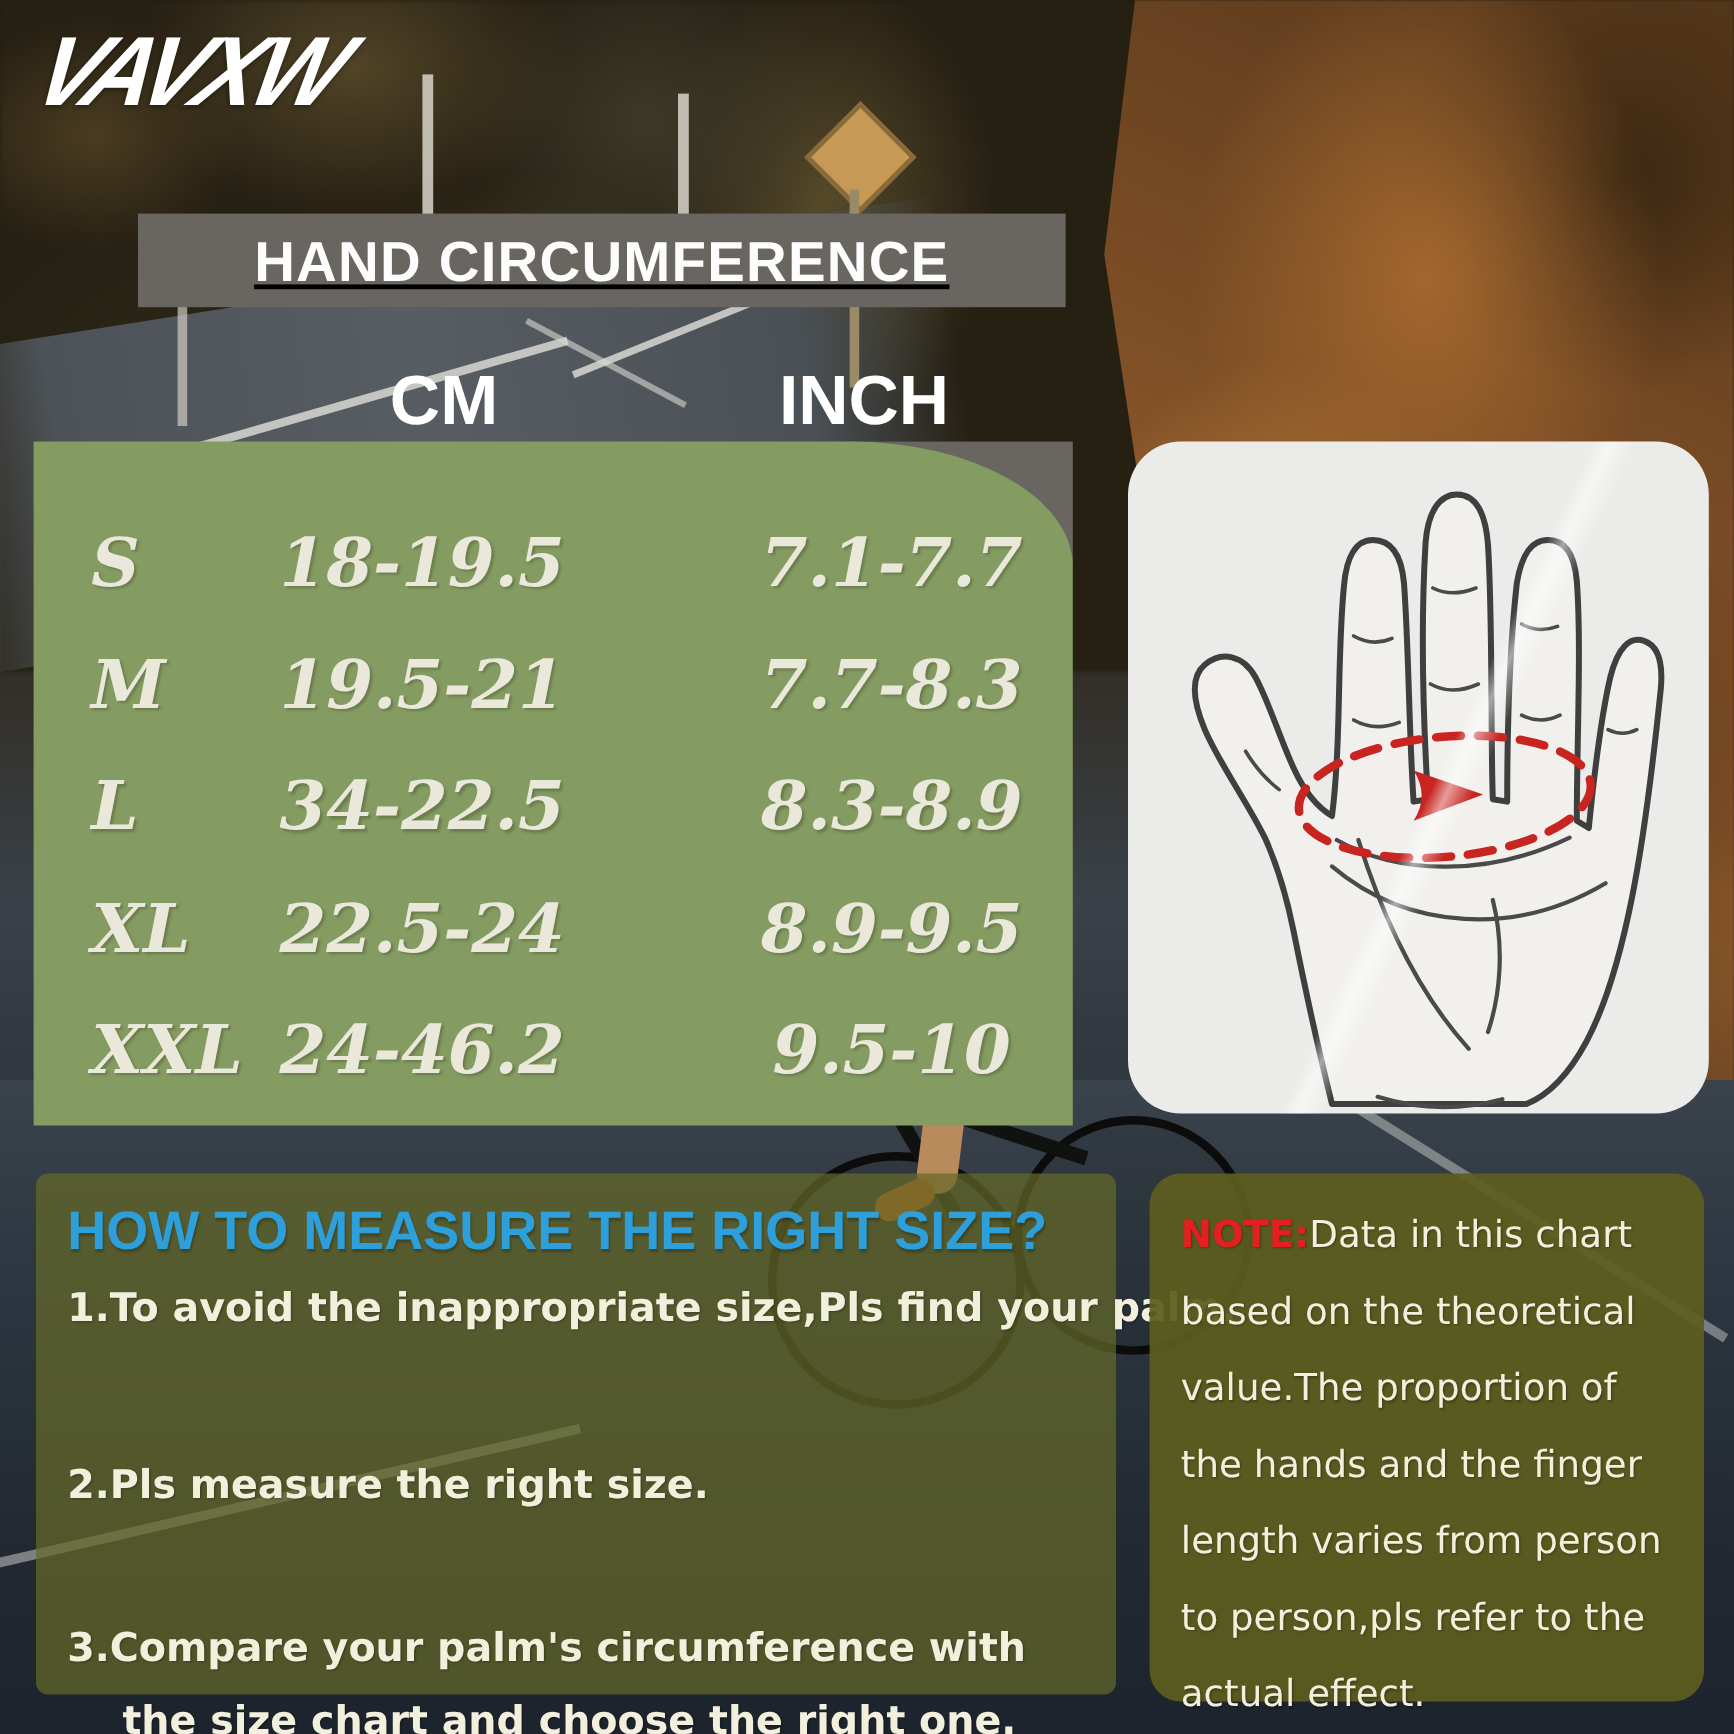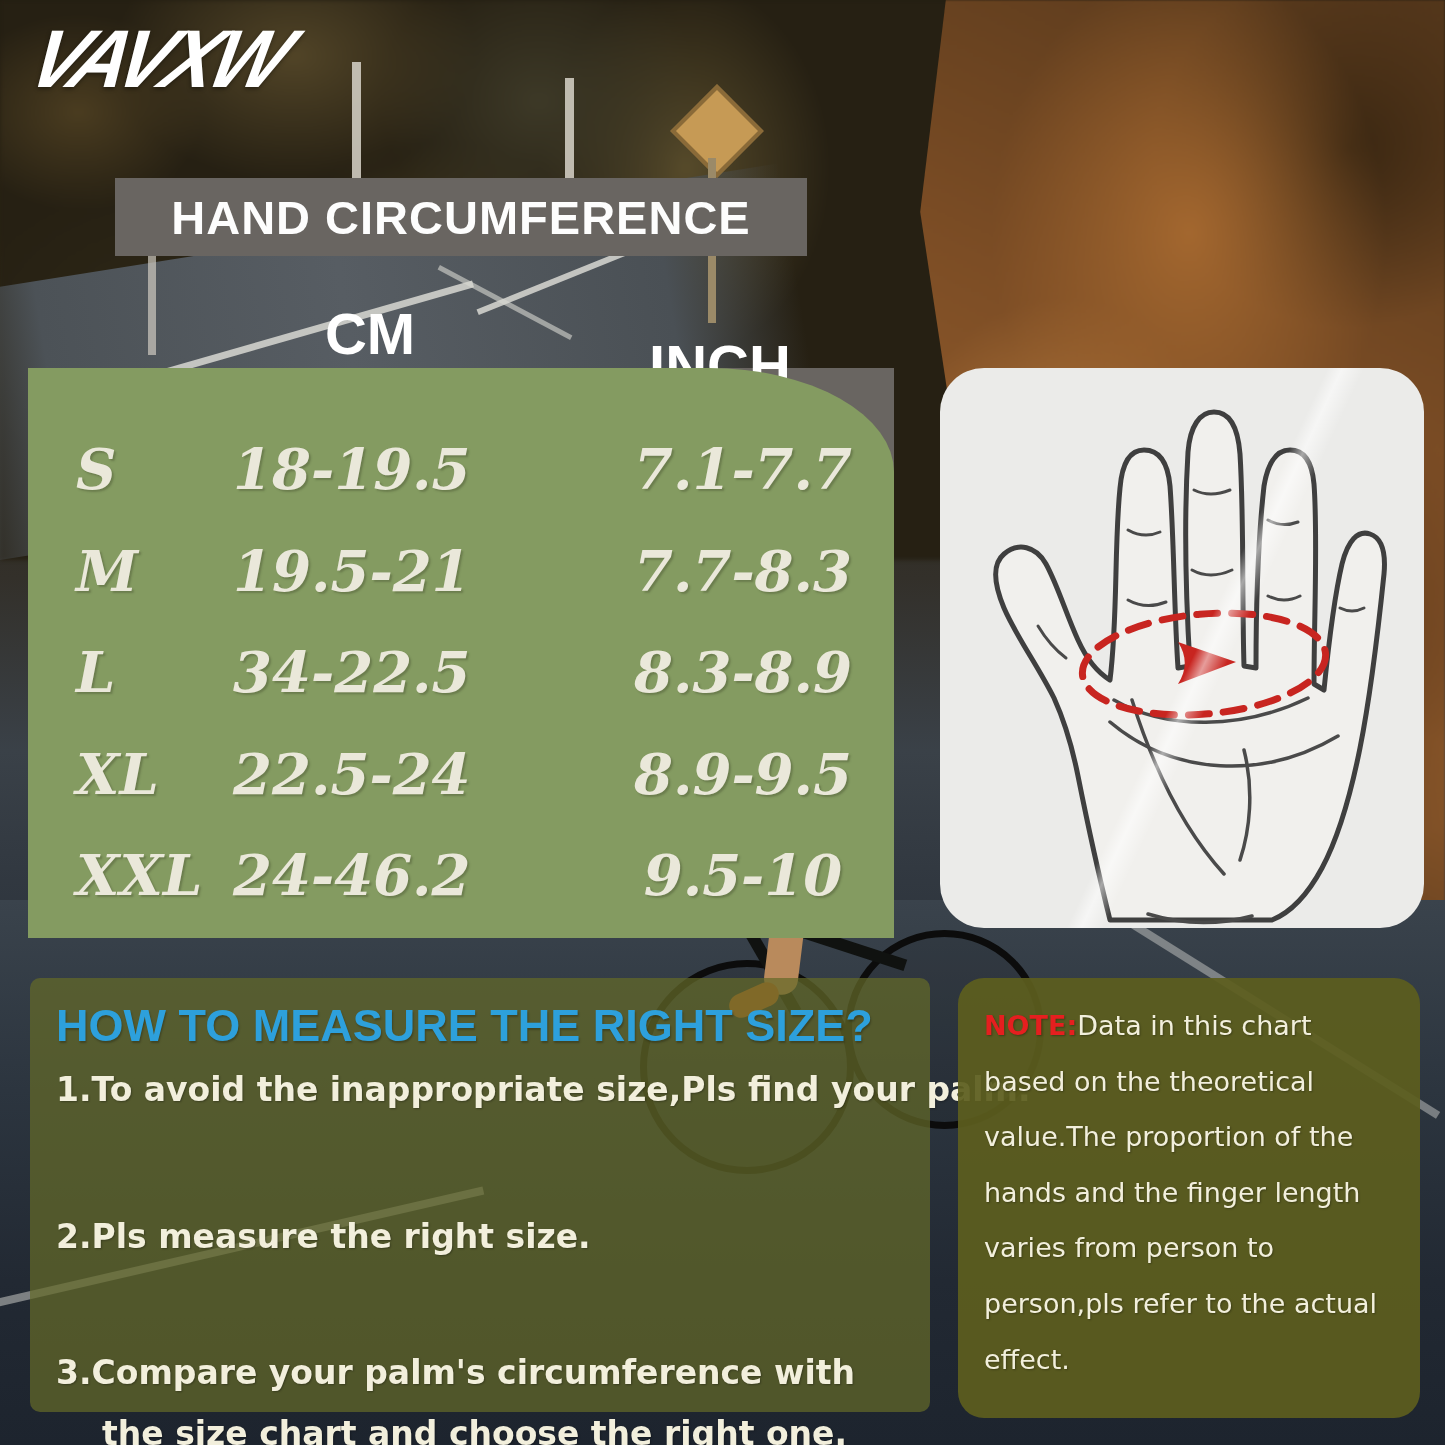--- a/index.html
+++ b/index.html
@@ -55,27 +55,27 @@
   .frame-bar{position:absolute;background:#101210;z-index:0;}
   .f1{left:720px;top:930px;width:190px;height:12px;transform:rotate(18deg);}
   .f2{left:760px;top:900px;width:12px;height:120px;transform:rotate(-30deg);}
   .leg{position:absolute;left:770px;top:865px;width:34px;height:130px;background:#b98a5c;border-radius:16px;transform:rotate(7deg);z-index:0;}
   .shoe{position:absolute;left:728px;top:988px;width:52px;height:24px;background:#c96a28;border-radius:12px;transform:rotate(-24deg);z-index:0;}
   
   .logo{position:absolute;left:34px;top:14px;z-index:2;color:#fff;
     font-size:78px;font-weight:700;font-style:italic;letter-spacing:-5px;
     transform:skewX(-22deg) scaleY(1.05);text-shadow:0 2px 4px rgba(0,0,0,.4);}
   
-  .banner{position:absolute;left:115px;top:178px;width:692px;height:78px;z-index:2;
-    background:#696561;display:flex;align-items:center;justify-content:center;}
+  .banner{position:absolute;left:115px;top:178px;width:773px;height:78px;z-index:2;
+    background:#696561;display:flex;align-items:center;justify-content:center;text-decoration:underline;}
   .banner span{color:#fdfdfd;font-size:47px;font-weight:700;letter-spacing:1px;}
   
   .colhead{position:absolute;z-index:2;color:#fff;font-size:58px;font-weight:700;text-align:center;}
   .col-cm{left:300px;top:300px;width:140px;}
-  .col-inch{left:630px;top:300px;width:180px;margin-top:32px;}
+  .col-inch{left:630px;top:300px;width:180px;}
   
   .corner-gray{position:absolute;left:704px;top:368px;width:190px;height:104px;background:#696561;z-index:1;}
   .green-panel{position:absolute;left:28px;top:368px;width:866px;height:570px;z-index:2;
     background:#849b61;border-top-right-radius:185px 104px;
     display:flex;flex-direction:column;justify-content:space-between;
     padding:68px 0 30px 0;box-sizing:border-box;}
   .trow{display:grid;grid-template-columns:205px 365px 1fr;align-items:center;
     font-family:"DejaVu Serif","Liberation Serif",serif;font-style:italic;font-weight:700;
     font-size:56px;color:#eae8da;text-shadow:2px 2px 2px rgba(60,70,40,.35);}
   .trow .sz{padding-left:48px;}
@@ -95,21 +95,21 @@
   .step{color:#f2efdc;font-family:"DejaVu Sans","Liberation Sans",sans-serif;font-weight:700;
     font-size:33px;margin:0;text-shadow:1px 1px 2px rgba(0,0,0,.3);}
   .s1{white-space:nowrap;margin-top:10px;}
   .s2{white-space:nowrap;margin-top:108px;}
   .s3{margin-top:86px;line-height:1.85;padding-left:46px;text-indent:-46px;}
   
   .note{position:absolute;left:958px;top:978px;width:462px;height:440px;z-index:2;
     background:rgba(92,94,30,.93);border-radius:26px;box-sizing:border-box;
     padding:20px 24px 18px 26px;}
   .note p{margin:0;color:#f2efdc;font-family:"DejaVu Sans","Liberation Sans",sans-serif;
-    font-size:27px;font-weight:400;line-height:2.06;text-shadow:1px 1px 2px rgba(0,0,0,.3);}
+    font-size:31px;font-weight:400;line-height:2.06;text-shadow:1px 1px 2px rgba(0,0,0,.3);}
   .note .red{color:#e51f1f;font-weight:700;}
 </style>
 </head>
 <body>
 
 <div id="stage">
 
   <div class="bg-base"></div>
   <div class="bg-forest"></div>
   <div class="bg-road-upper"></div>

